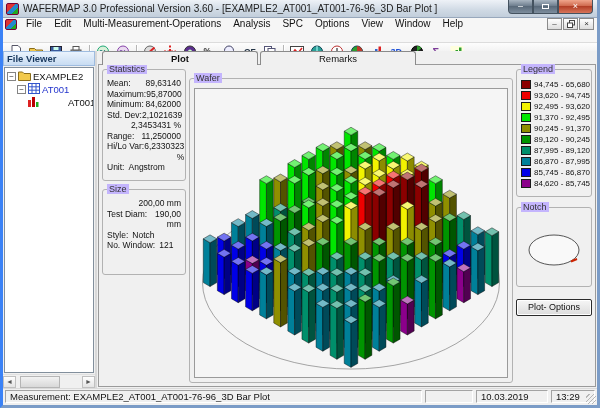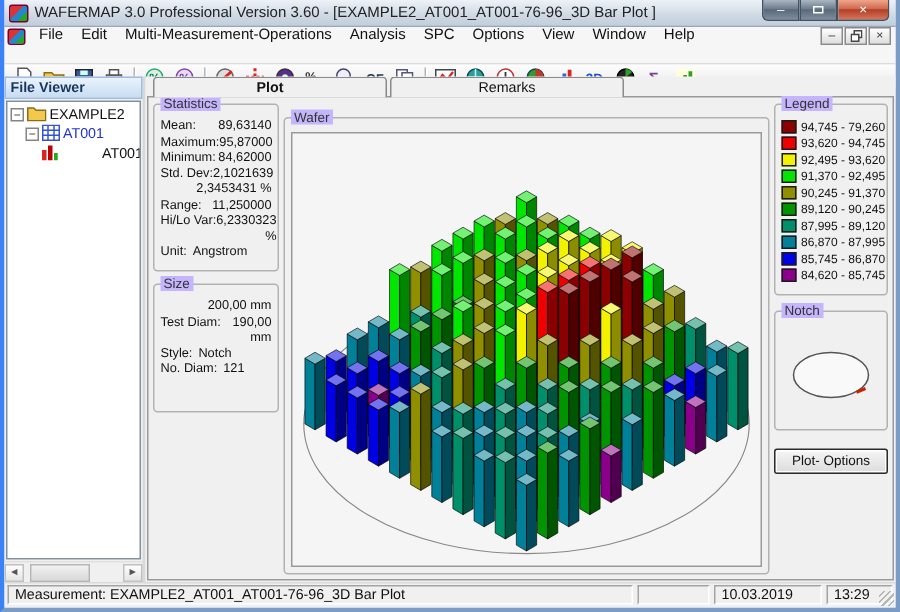--- a/index.html
+++ b/index.html
@@ -380,21 +380,21 @@
                 </div>
                 <div class="stat-row">
                   <span class="lab">Style:</span>
                   <span class="val left">Notch</span>
                 </div>
                 <div class="stat-row">
                   <span class="lab"></span>
                   <span class="val"></span>
                 </div>
                 <div class="stat-row">
-                  <span class="lab">No. Diam:</span>
+                  <span class="lab">No. Window:</span>
                   <span class="val left">121</span>
                 </div>
               </div>
           </div>
         </div>
 
         <div class="col-wafer">
           <div class="groupbox gb-wafer">
             <span class="gb-label">Wafer</span>
             <div class="plot-area">
@@ -1009,21 +1009,21 @@
             </div>
           </div>
         </div>
 
         <div class="col-right">
           <div class="groupbox gb-legend">
             <span class="gb-label">Legend</span>
             <div id="legend-rows">
                 <div class="legend-row">
                   <span class="swatch" style="background: rgb(139, 0, 0);"></span>
-                  <span class="legend-label">94,745 - 79,260</span>
+                  <span class="legend-label">94,745 - 65,680</span>
                 </div>
                 <div class="legend-row">
                   <span class="swatch" style="background: rgb(238, 0, 0);"></span>
                   <span class="legend-label">93,620 - 94,745</span>
                 </div>
                 <div class="legend-row">
                   <span class="swatch" style="background: rgb(242, 242, 0);"></span>
                   <span class="legend-label">92,495 - 93,620</span>
                 </div>
                 <div class="legend-row">

